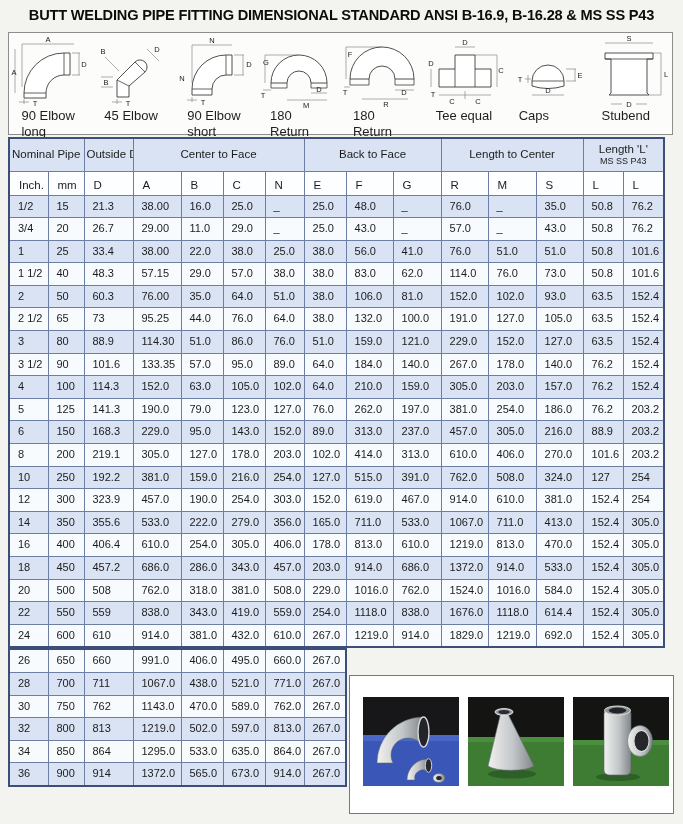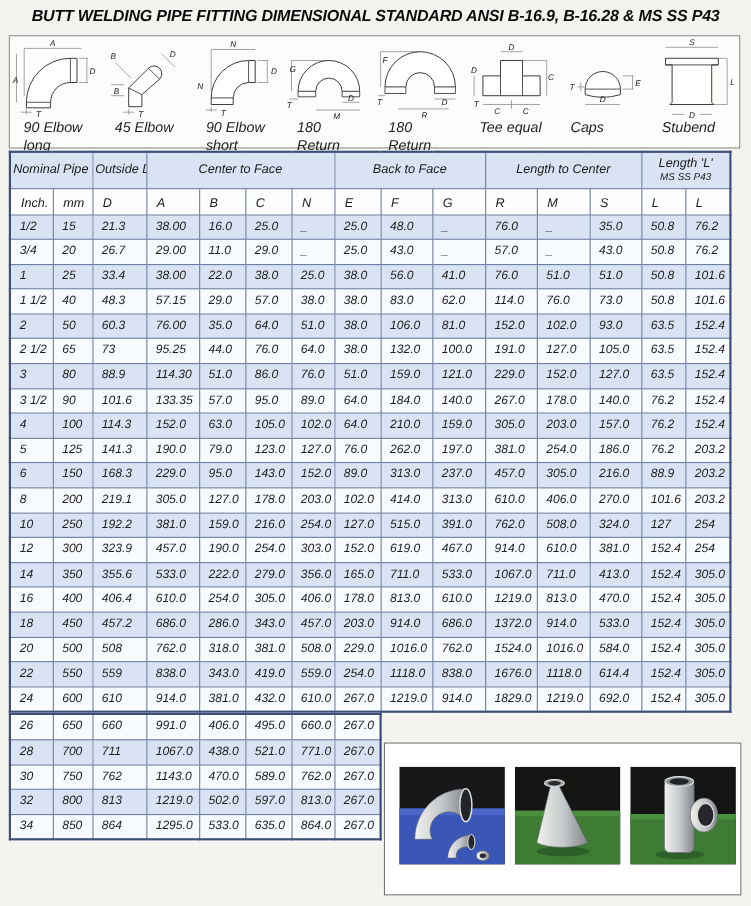--- a/index.html
+++ b/index.html
@@ -1,17 +1,17 @@
 <!DOCTYPE html>
 <html><head>
 <meta charset="utf-8">
 <style>
   html,body{margin:0;padding:0;}
   body{width:683px;height:824px;background:#f3f3ef;font-family:"Liberation Sans",sans-serif;position:relative;overflow:hidden;}
-  .page{position:absolute;left:0;top:0;width:683px;height:824px;font-style:italic;}
+  .page{position:absolute;left:0;top:0;width:683px;height:824px;}
   .title{position:absolute;top:7px;left:0;right:0;text-align:center;font-weight:bold;font-size:14.6px;letter-spacing:-0.2px;color:#0c0c0c;white-space:nowrap;}
 
   
   .diagram-panel{position:absolute;left:8px;top:32px;width:665px;height:103px;background:#fcfcfa;border:1px solid #8d8d8d;box-sizing:border-box;display:flex;align-items:flex-start;padding-top:2px;}
   .fig{flex:1;display:flex;flex-direction:column;align-items:center;}
   .fig svg{display:block;}
   .cap{font-size:13px;color:#1e1e1e;text-align:left;line-height:1.25;width:58px;margin-top:-1px;}
   svg text{font-size:7.5px;fill:#222;text-anchor:middle;font-family:"Liberation Sans",sans-serif;}
   .body{stroke:#3c3c3c;stroke-width:0.9;fill:#ffffff;}
   .edge{stroke:#3c3c3c;stroke-width:0.8;fill:none;}
@@ -646,20 +646,30 @@
           <tr>
             <td>34</td>
             <td>850</td>
             <td>864</td>
             <td>1295.0</td>
             <td>533.0</td>
             <td>635.0</td>
             <td>864.0</td>
             <td>267.0</td>
           </tr>
+          <tr>
+            <td>36</td>
+            <td>900</td>
+            <td>914</td>
+            <td>1372.0</td>
+            <td>565.0</td>
+            <td>673.0</td>
+            <td>914.0</td>
+            <td>267.0</td>
+          </tr>
         </tbody>
     </table>
   </div>
 
   <div class="photo-panel">
     <div class="photo">
       <svg viewBox="0 0 96 89" width="96" height="89">
         <defs>
           <linearGradient id="sil1" x1="0" y1="0" x2="1" y2="0">
             <stop offset="0" stop-color="#f1f1ef"></stop>

